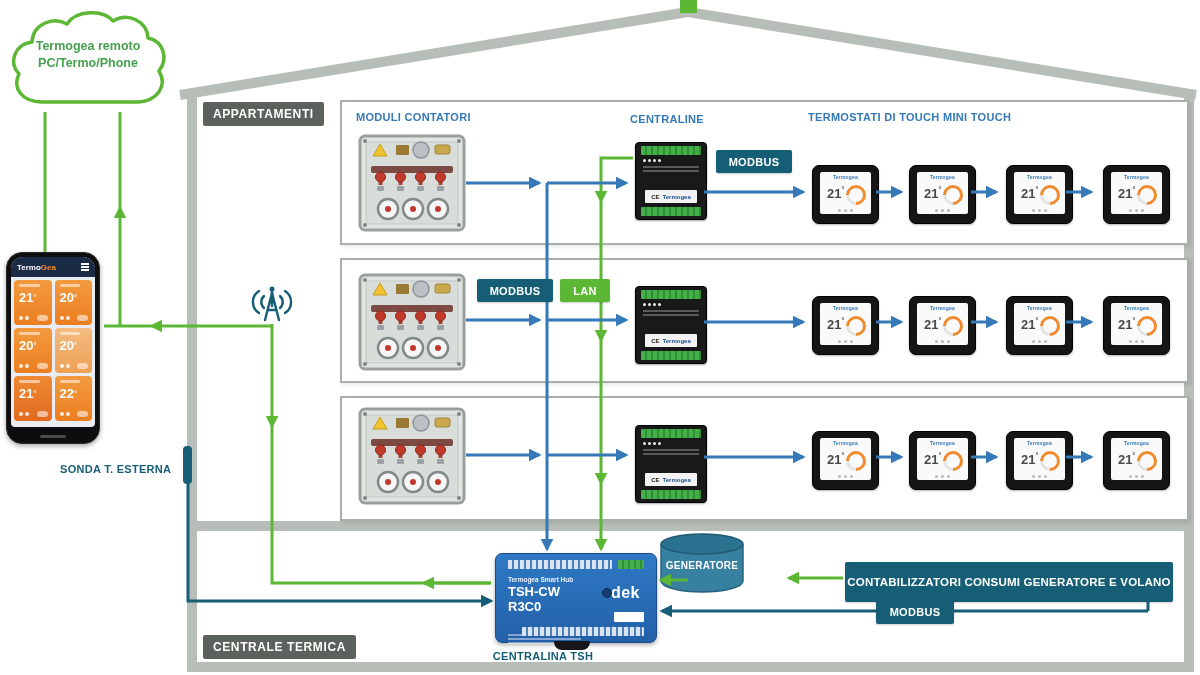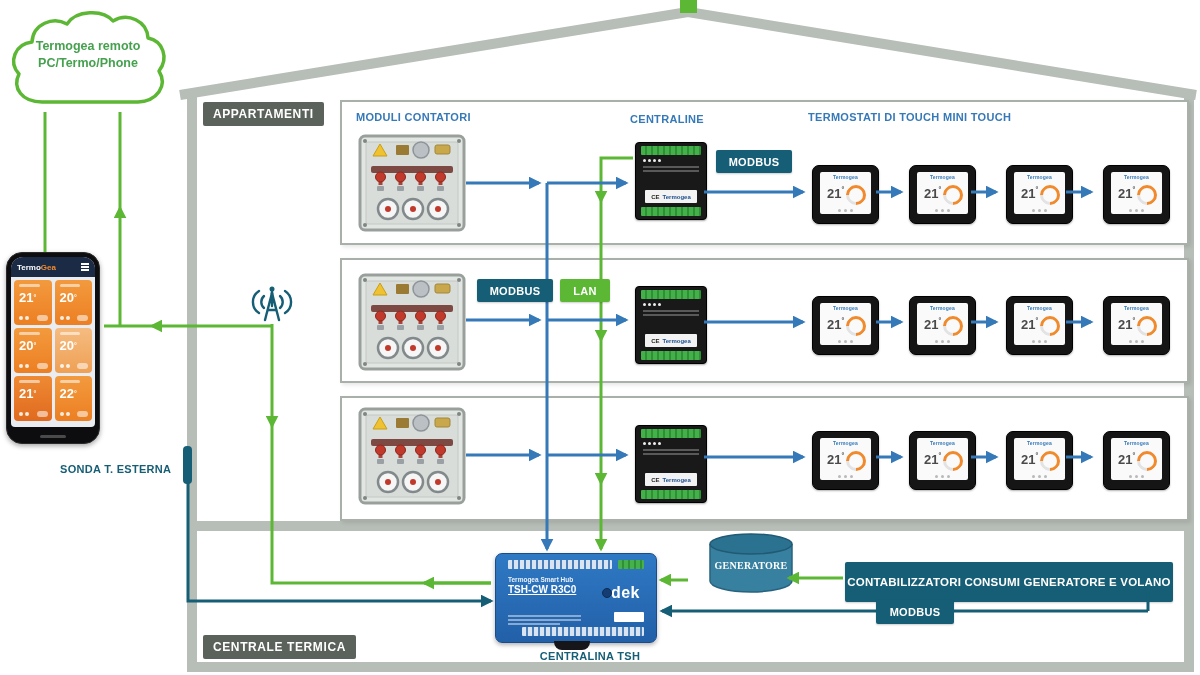--- a/index.html
+++ b/index.html
@@ -71,29 +71,29 @@
   .ct-brand{font-size:6px;font-weight:bold;color:#1d4f8f;}
 
   
   .hub{position:absolute;left:495px;top:553px;width:160px;height:88px;background:linear-gradient(180deg,#2f79c4,#2260a8);border:1px solid #1b4c8a;border-radius:7px;box-shadow:0 2px 4px rgba(0,0,0,.3);}
   .hub-strip{position:absolute;height:9px;background:repeating-linear-gradient(90deg,#d9e4f2 0 4px,#4a7fb9 4px 6px);border-radius:1px;}
   .hub-strip.top{top:6px;left:12px;right:44px;}
   .hub-strip.bottom{bottom:6px;left:26px;right:12px;}
   .hub-green{position:absolute;top:6px;right:12px;width:26px;height:9px;background:repeating-linear-gradient(90deg,#46b14c 0 4px,#2f9135 4px 6px);border-radius:1px;}
   .hub-label{position:absolute;left:12px;top:22px;width:86px;}
   .hub-title{font-size:6.5px;color:#eaf2fb;font-weight:bold;}
-  .hub-model{font-size:10px;color:#fff;font-weight:bold;margin:1px 0 20px;text-decoration:underline;}
+  .hub-model{font-size:13px;color:#fff;font-weight:bold;margin:1px 0 20px;}
   .hub-line{height:2px;background:rgba(255,255,255,.45);margin-bottom:2px;width:85%;}
   .hub-brand{position:absolute;right:16px;top:30px;font-size:16px;font-weight:bold;color:#fff;letter-spacing:.5px;padding-left:36px;}
   .hub-btn{position:absolute;right:44px;top:34px;width:8px;height:8px;border-radius:50%;background:#143d74;border:1px solid #0e2c55;}
   .hub-badge{position:absolute;right:12px;bottom:20px;width:30px;height:10px;background:#fff;border-radius:1px;}
   .hub-bump{position:absolute;left:58px;bottom:-8px;width:36px;height:9px;background:#16161a;border-radius:0 0 8px 8px;}
 
   
-  .gen{position:absolute;left:703px;top:532px;width:96px;height:64px;font-family:Liberation Serif, serif;}
+  .gen{position:absolute;left:654px;top:532px;width:96px;height:64px;}
   .gen-label{position:absolute;top:28px;left:0;right:0;text-align:center;color:#fff;font-weight:bold;font-size:10px;letter-spacing:.3px;}
 </style>
 </head>
 <body>
 
 <div id="stage">
 
   <svg class="layer" width="1200" height="675" viewBox="0 0 1200 675">
     <g stroke="#b7bdb7" stroke-width="10" fill="none" stroke-linejoin="round">
       <path d="M180,95 L688,12 L1196,95"></path>
@@ -578,21 +578,21 @@
       <div class="hub-line"></div>
         <div class="hub-line"></div>
         <div class="hub-line" style="width:60%"></div>
     </div>
     <div class="hub-brand">dek</div>
     <div class="hub-btn"></div>
     <div class="hub-badge"></div>
     <div class="hub-strip bottom"></div>
     <div class="hub-bump"></div>
   </div>
-  <div class="dev-label" style="left:527px;top:650px;width:126px;text-align:center">CENTRALINA TSH</div>
+  <div class="dev-label" style="left:480px;top:650px;width:126px;text-align:center">CENTRALINA TSH</div>
 
   <div class="gen">
     <svg width="96" height="64" viewBox="0 0 96 64">
       <path d="M7,12 L7,49 A41,11 0 0 0 89,49 L89,12" fill="#37809f" stroke="#27637e" stroke-width="1.5"></path>
       <ellipse cx="48" cy="12" rx="41" ry="10" fill="#2b7291" stroke="#215a74" stroke-width="1.5"></ellipse>
     </svg>
     <div class="gen-label">GENERATORE</div>
   </div>
 
   <div class="banner" style="left:845px;top:562px;width:328px;height:40px">CONTABILIZZATORI CONSUMI GENERATORE E VOLANO</div>

